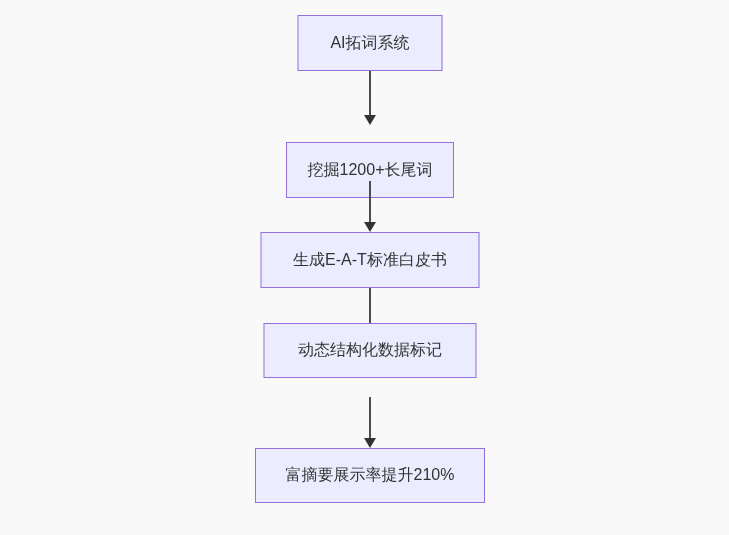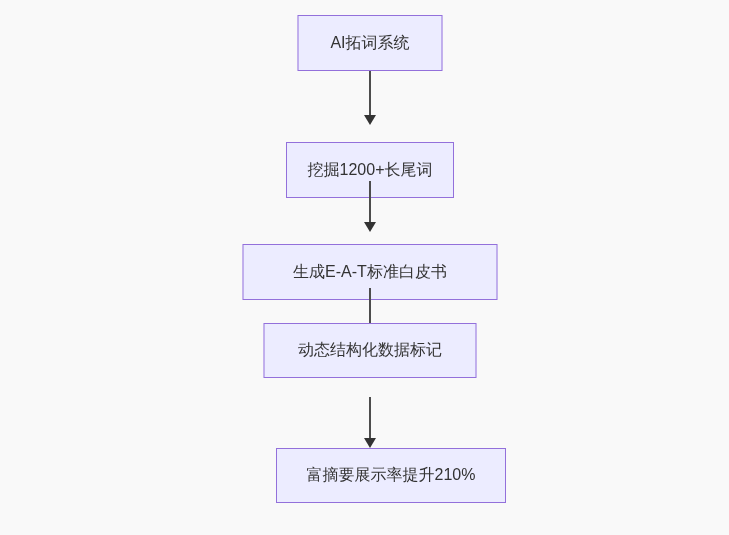--- a/index.html
+++ b/index.html
@@ -34,23 +34,23 @@
     align-items: center;
     justify-content: center;
   }
   .node span {
     color: var(--text);
     font-size: 16px;
     white-space: nowrap;
   }
   .n1 { top: 15px;  width: 145px; }
   .n2 { top: 125px; width: 168px; margin-top: 17px; }
-  .n3 { top: 244px; width: 255px; }
+  .n3 { top: 232px; width: 219px; }
   .n4 { top: 323px; width: 213px; height: 55px; }
-  .n5 { top: 448px; width: 230px; height: 55px; margin-left: 21px; }
+  .n5 { top: 448px; width: 230px; height: 55px; }
 
   .arrow {
     position: absolute;
     left: 370px;
     transform: translateX(-50%);
     width: 12px;
   }
   .a1 { top: 71px;  height: 54px; }
   .a2 { top: 181px; height: 51px; }
   .a3 { top: 288px; height: 54px; }

